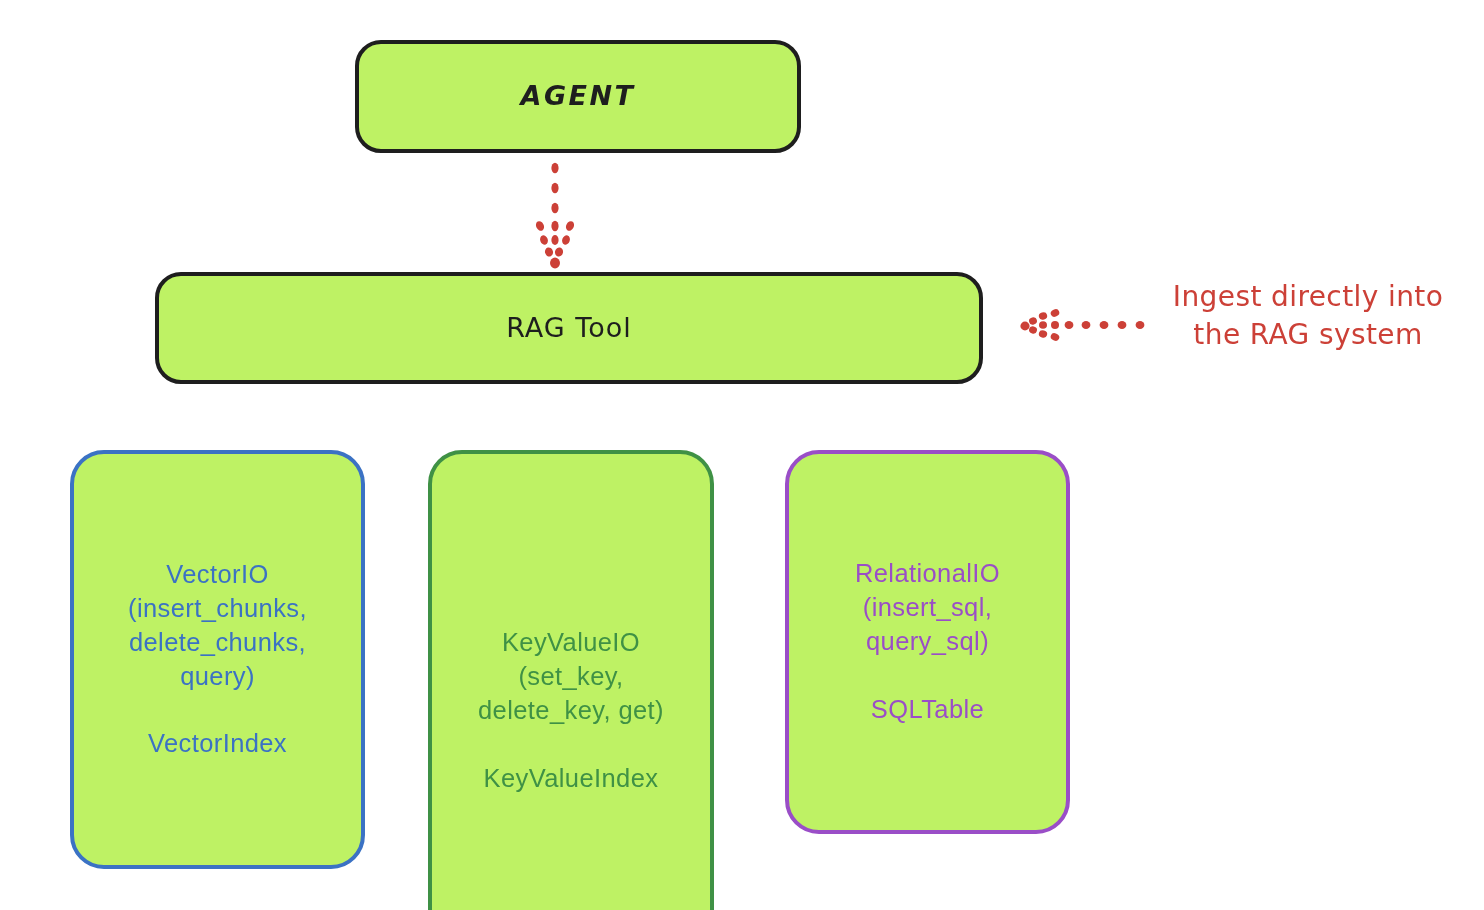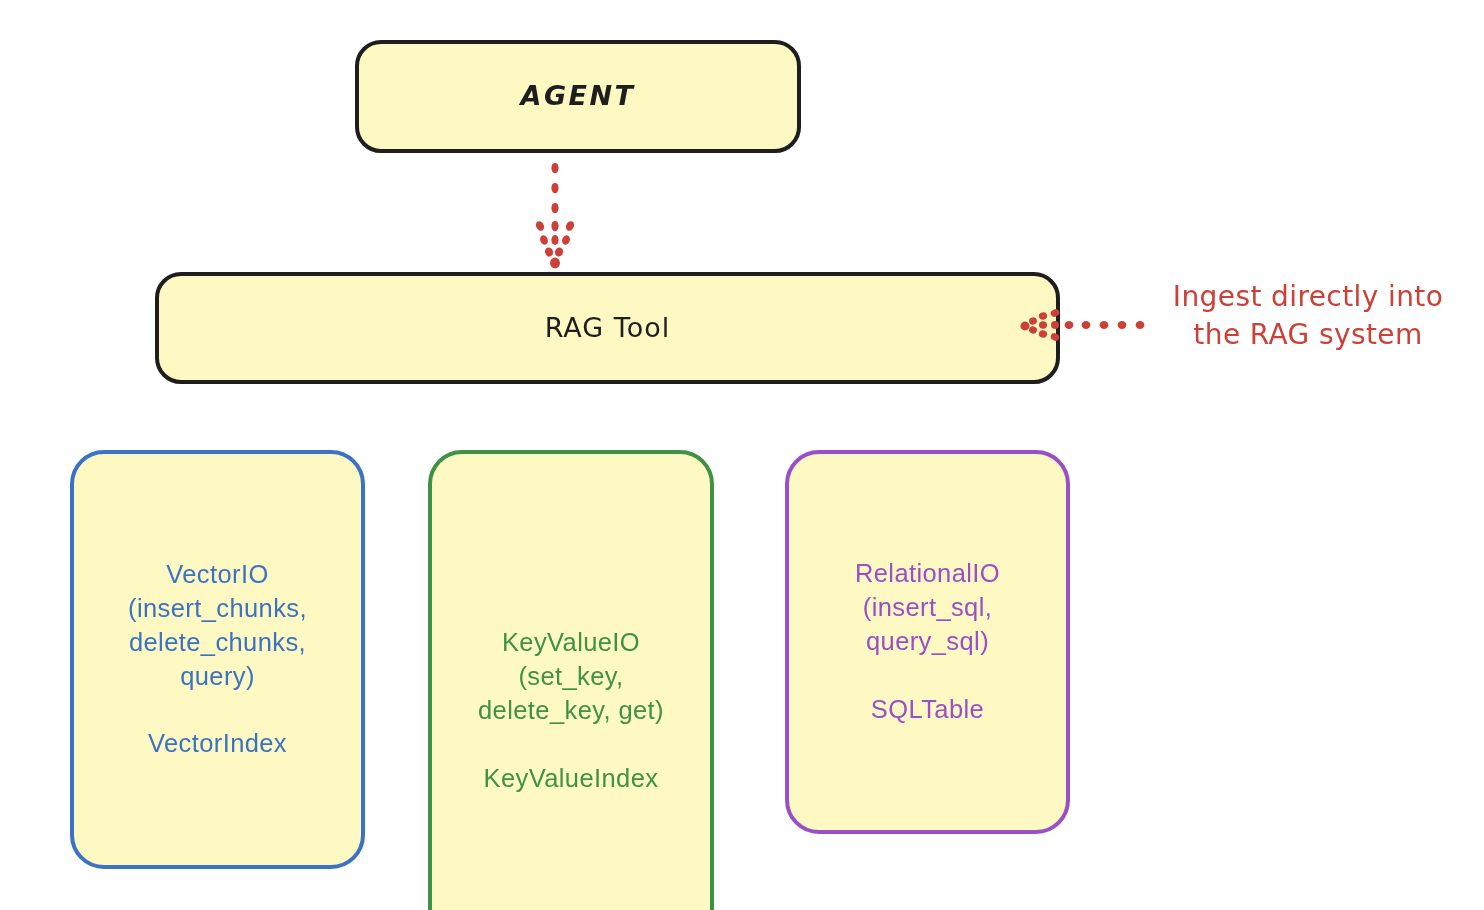--- a/index.html
+++ b/index.html
@@ -13,21 +13,21 @@
   #canvas {
     position: relative;
     width: 1484px;
     height: 910px;
     background: #ffffff;
     overflow: hidden;
   }
   .node {
     position: absolute;
     box-sizing: border-box;
-    background: #fef9c3;
+    background: #bef264;
     display: flex;
     align-items: center;
     justify-content: center;
     text-align: center;
   }
   .node-label {
     white-space: pre-line;
     line-height: 1.34;
     letter-spacing: 0.5px;
   }
@@ -47,21 +47,21 @@
     font-style: italic;
     font-weight: 600;
     color: #1e1e1e;
     letter-spacing: 2.5px;
   }
 
   
   #rag-tool-node {
     left: 155px;
     top: 272px;
-    width: 905px;
+    width: 828px;
     height: 112px;
     border: 4px solid #1e1e1e;
     border-radius: 26px;
   }
   #rag-tool-node .node-label {
     font-family: "DejaVu Sans", sans-serif;
     font-size: 27px;
     color: #1e1e1e;
     letter-spacing: 1px;
   }

